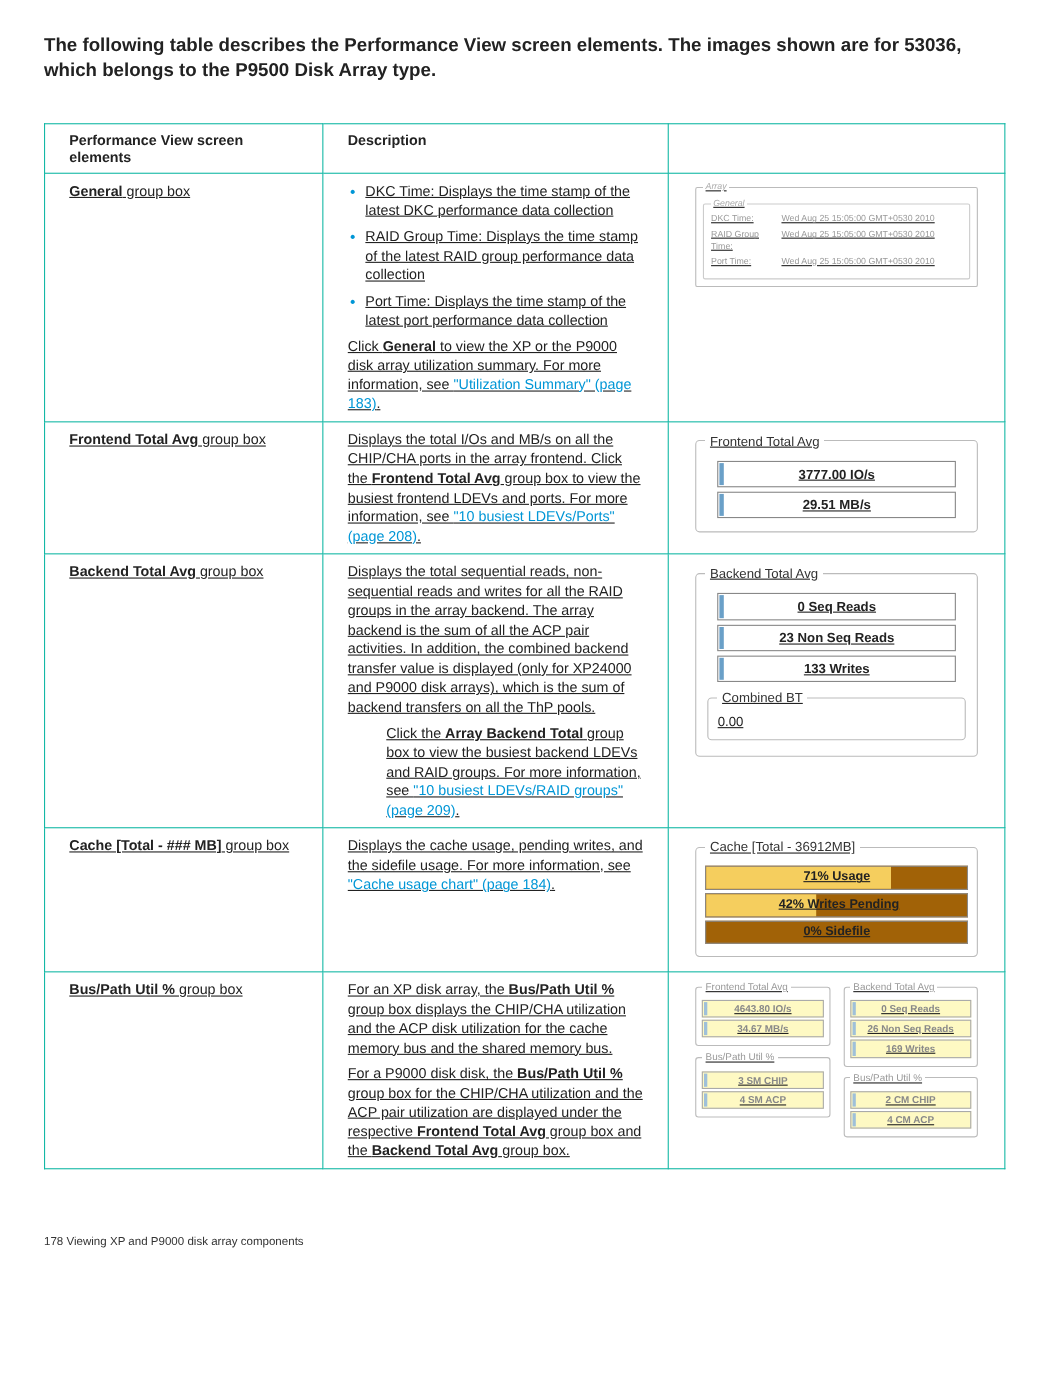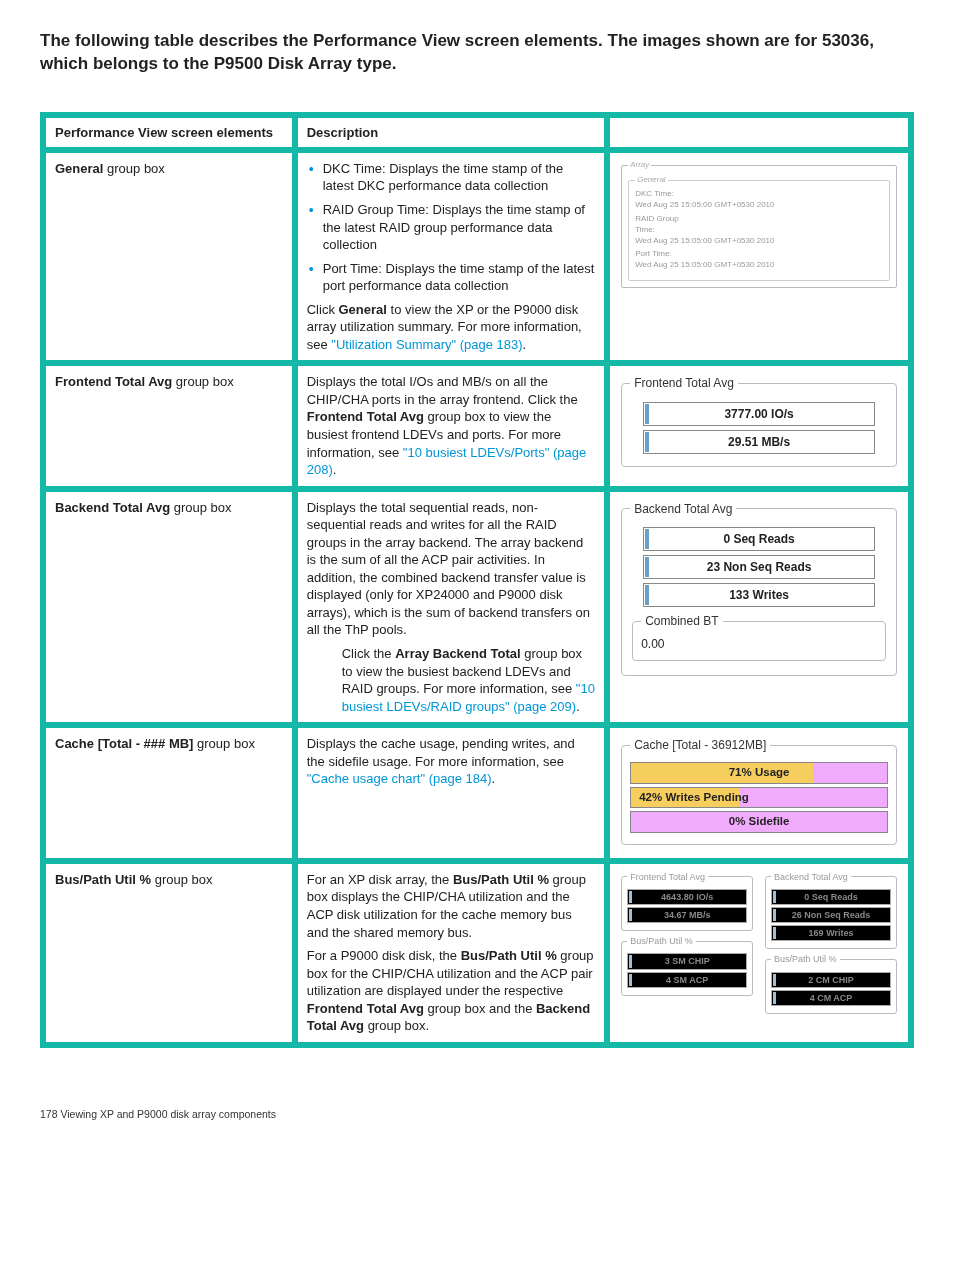--- a/index.html
+++ b/index.html
@@ -15,33 +15,34 @@
     line-height: 1.35;
     margin-bottom: 36px;
     font-weight: 700;
   }
   table.main {
     border-collapse: collapse;
     width: 100%;
     table-layout: fixed;
   }
   table.main th, table.main td {
-    border: 6px solid #14b8a6;
-    padding: 7px 9px;
+    border: 1px solid #14b8a6;
+    padding: 7px 22px;
     vertical-align: top;
     text-align: left;
   }
   table.main th {
     background: #fff;
     font-weight: bold;
     font-size: 13px;
   }
   table.main td {
     font-size: 13px;
     line-height: 1.35;
+    text-decoration: underline;
   }
   .col-elem { width: 29%; }
   .col-desc { width: 36%; }
   .col-img  { width: 35%; }
   ul.bullets {
     margin: 0 0 6px 0;
     padding-left: 16px;
     list-style: none;
   }
   ul.bullets li {
@@ -78,21 +79,21 @@
     border-radius: 2px;
     margin: 0;
     padding: 4px 6px 6px 6px;
   }
   .vis-general legend {
     font-size: 8px;
     color: #aaa;
     padding: 0 2px;
     font-style: italic;
   }
-  .vis-general .row { display: flex; margin-bottom: 3px; flex-direction: column; }
+  .vis-general .row { display: flex; margin-bottom: 3px; }
   .vis-general .lbl { width: 64px; }
   .vis-general .val { flex: 1; }
 
   
   .vis-fs {
     border: 1.5px solid #bbb;
     border-radius: 4px;
     padding: 6px 8px 8px 8px;
     margin: 2px 2px 6px 2px;
     font-size: 12px;
@@ -122,51 +123,51 @@
   }
 
   
   .cache-row {
     border: 1.5px solid #888;
     padding: 2px 4px;
     margin: 3px 0;
     font-size: 11.5px;
     font-weight: bold;
     position: relative;
-    background: #f0abfc;
+    background: #a16207;
   }
   .cache-row .fill {
     position: absolute;
     left: 0; top: 0; bottom: 0;
     background: #f5ce5e;
     z-index: 0;
   }
   .cache-row .txt { position: relative; z-index: 1; text-align: center; }
-  .cache-row .txt.left { text-align: left; padding-left: 4px; }
+  .cache-row .txt.left { text-align: center; padding-left: 4px; }
 
   
   .bus-wrap { display: flex; gap: 8px; }
   .bus-col { flex: 1; }
   .mini-fs {
     border: 1px solid #bbb;
     border-radius: 3px;
     padding: 4px 5px 5px 5px;
     font-size: 9px;
     color: #888;
     margin-bottom: 4px;
   }
   .mini-fs legend { font-size: 9px; padding: 0 3px; color: #999; }
   .mini-stat {
     border: 1px solid #aaa;
     padding: 1px 4px;
     margin: 2px 0;
     position: relative;
     font-weight: bold;
     text-align: center;
-    background: #000000;
+    background: #fef9c3;
     font-size: 9px;
     color: #888;
   }
   .mini-stat .lbar {
     position: absolute; left: 1px; top: 1px; bottom: 1px; width: 3px; background: #9fc0d9;
   }
 </style>
 </head>
 <body>
 

